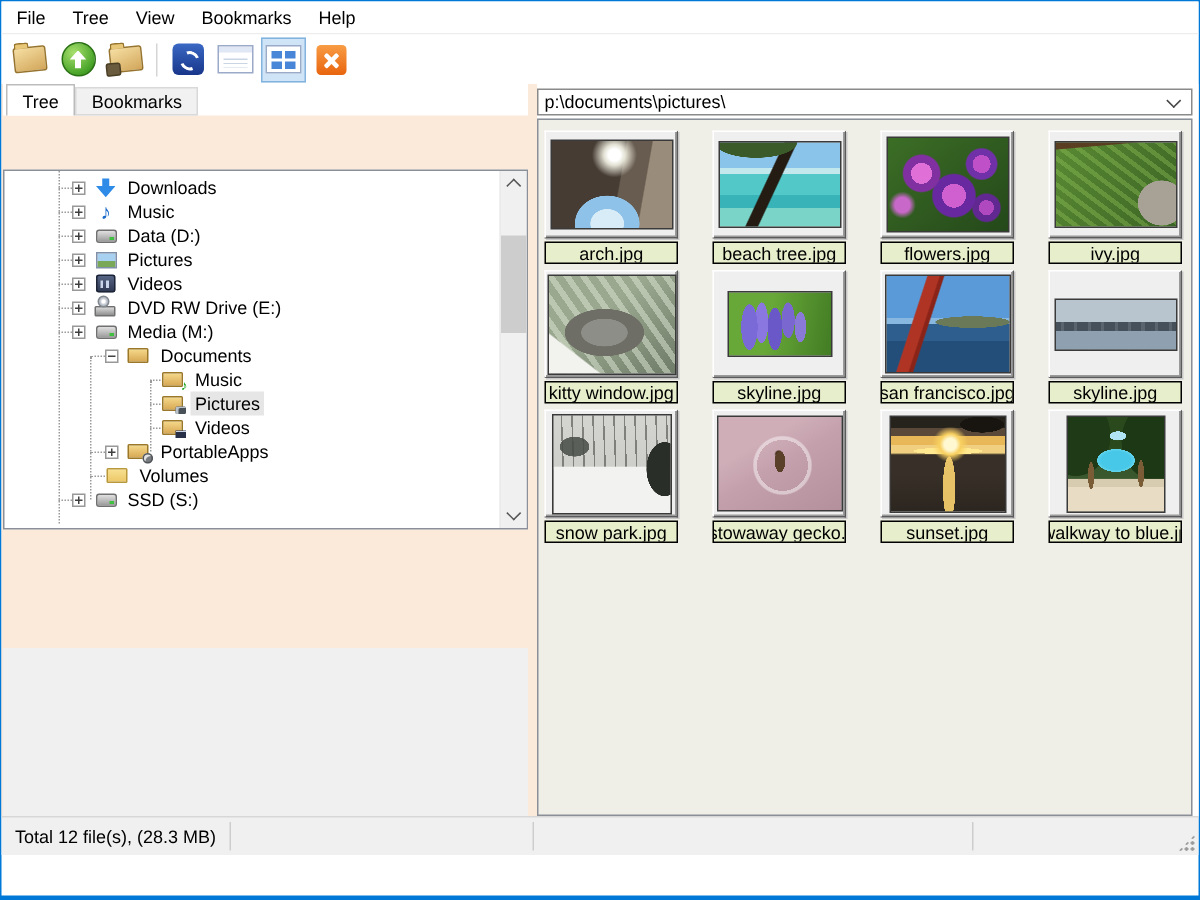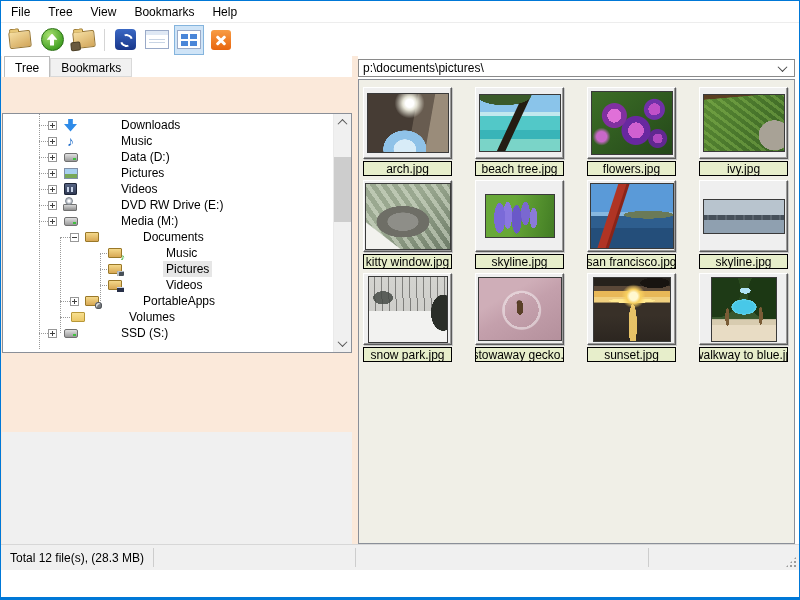--- a/index.html
+++ b/index.html
@@ -64,21 +64,21 @@
   .g2{ left:57px; top:123px; height:96px; }
   .g3{ left:97px; top:139px; height:48px; }
   .trow{ position:relative; height:16px; display:flex; align-items:center; white-space:nowrap; }
   .trow::before{ content:""; position:absolute; top:8px; border-top:1px dotted #9a9a9a; }
   .lvl1{ padding-left:45px; } .lvl1::before{ left:36px; width:9px; }
   .lvl2{ padding-left:67px; } .lvl2::before{ left:57px; width:10px; }
   .lvl3{ padding-left:104px; } .lvl3::before{ left:97px; width:7px; }
   .expander{ width:9px; height:9px; box-sizing:border-box; border:1px solid #989898; background:#fff; position:relative; flex:none; margin-right:5px; }
   .expander::before{ content:""; position:absolute; left:1px; top:3px; width:5px; height:1px; background:#404040; }
   .expander.plus::after{ content:""; position:absolute; left:3px; top:1px; width:1px; height:5px; background:#404040; }
-  .tlabel{ padding:1px 3px;margin-left:36px; }
+  .tlabel{ padding:1px 3px; }
   .trow.sel .tlabel{ background:#e6e6e6; }
 
   .ticon{ width:17px; height:14px; margin-right:3px; position:relative; flex:none; display:flex; align-items:center; justify-content:center; }
   .ti-downloads-icon::before{ content:""; width:13px; height:13px; background:#2f8be8; clip-path:polygon(32% 0,68% 0,68% 42%,100% 42%,50% 100%,0 42%,32% 42%); }
   .ti-music-note-icon::before{ content:"\266A"; font-size:14px; font-weight:bold; color:#1868c8; line-height:1; }
   .ti-drive-icon::before{ content:""; width:14px; height:9px; box-sizing:border-box; border-radius:2px; background:linear-gradient(#e0e0e0,#9a9a9a); border:1px solid #707070; }
   .ti-drive-icon::after{ content:""; position:absolute; right:3px; bottom:4px; width:3px; height:2px; background:#3fc03f; }
   .ti-pictures-icon::before{ content:""; width:14px; height:11px; box-sizing:border-box; border:1px solid #8090a8; background:linear-gradient(#a8d0f0 0 55%,#78a858 55%); }
   .ti-videos-icon::before{ content:""; width:13px; height:12px; border-radius:2px; background:linear-gradient(#5a6888,#2c3650); box-shadow:inset 0 0 0 1px #1c2436; }
   .ti-videos-icon::after{ content:""; position:absolute; left:5px; top:5px; width:7px; height:5px; background:repeating-linear-gradient(90deg,#c8d4e8 0 2px,transparent 2px 4px); }

